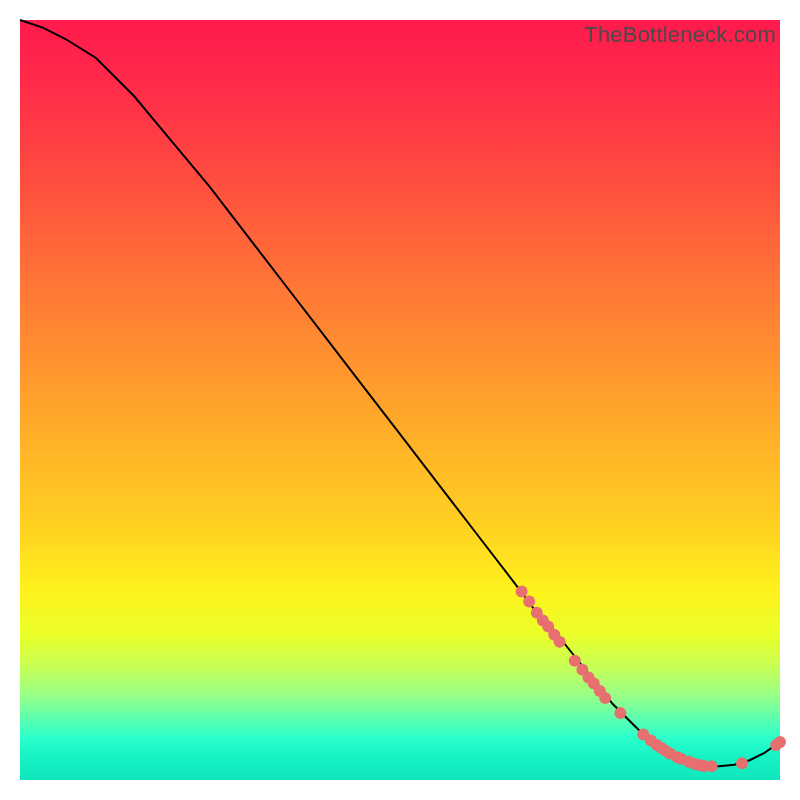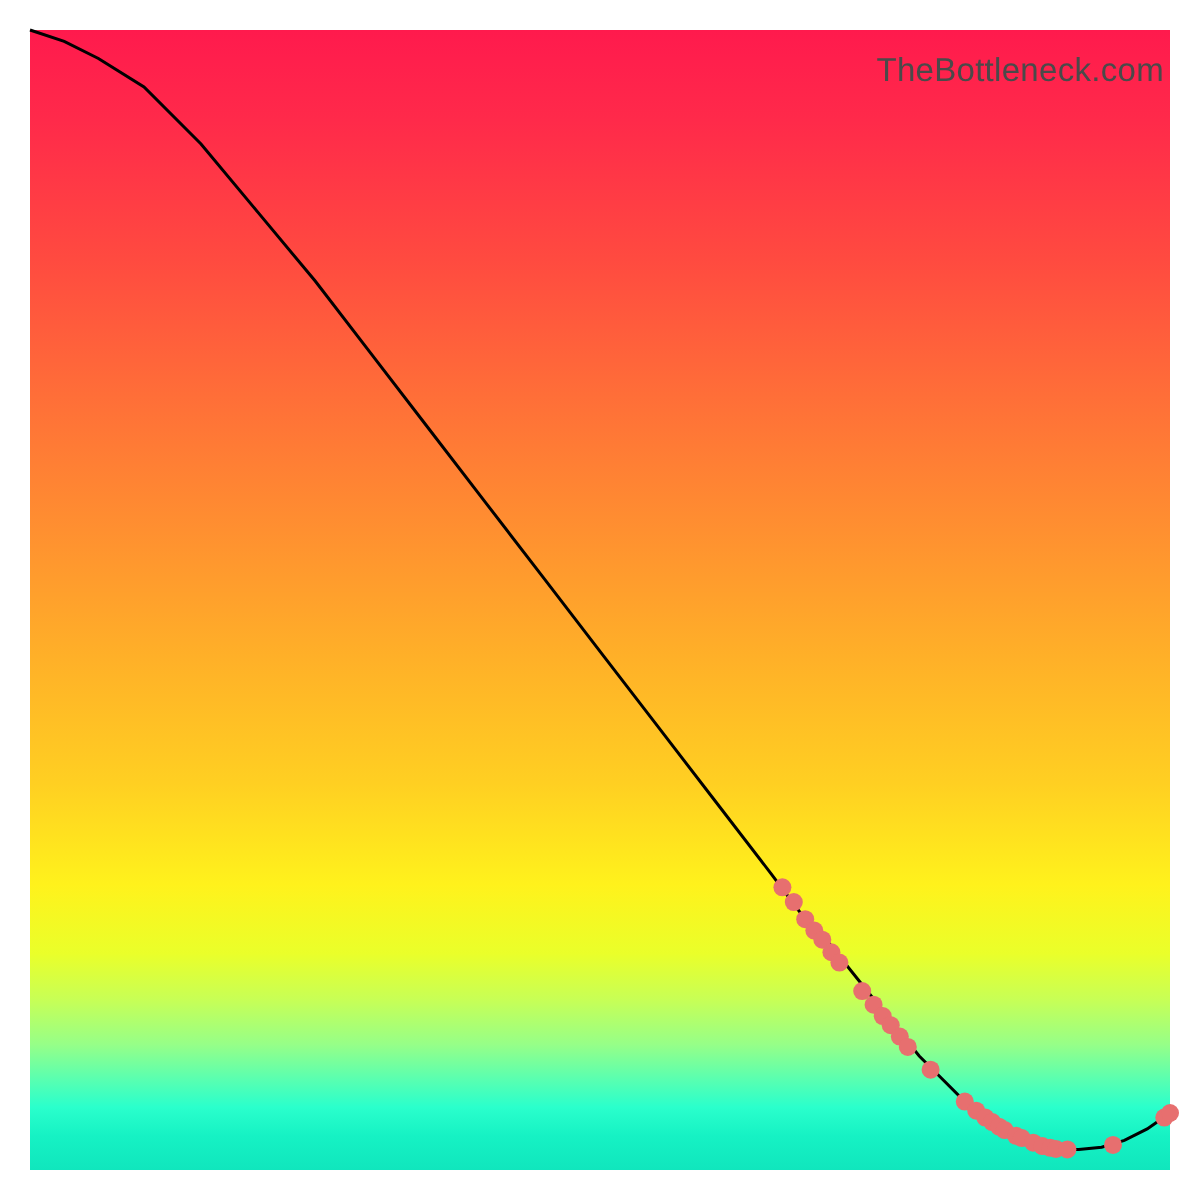--- a/index.html
+++ b/index.html
@@ -34,21 +34,21 @@
       #c8ff55 85%,
       #96ff88 89%,
       #5affb0 92%,
       #2affcc 94.5%,
       #16f2c4 97%,
       #10e6bd 100%
     );
   }
   .watermark {
     position: absolute;
-    top: 14px;
+    top: 2px;
     right: 4px;
     color: #4a4a4a;
     font-size: 22px;
     font-weight: 500;
     letter-spacing: 0.2px;
   }
   svg.curve {
     position: absolute;
     left: 0;
     top: 0;

